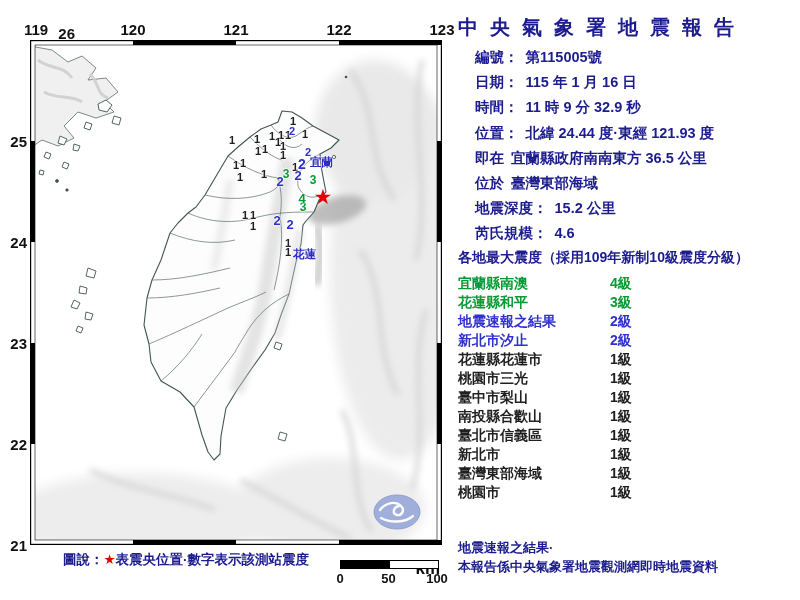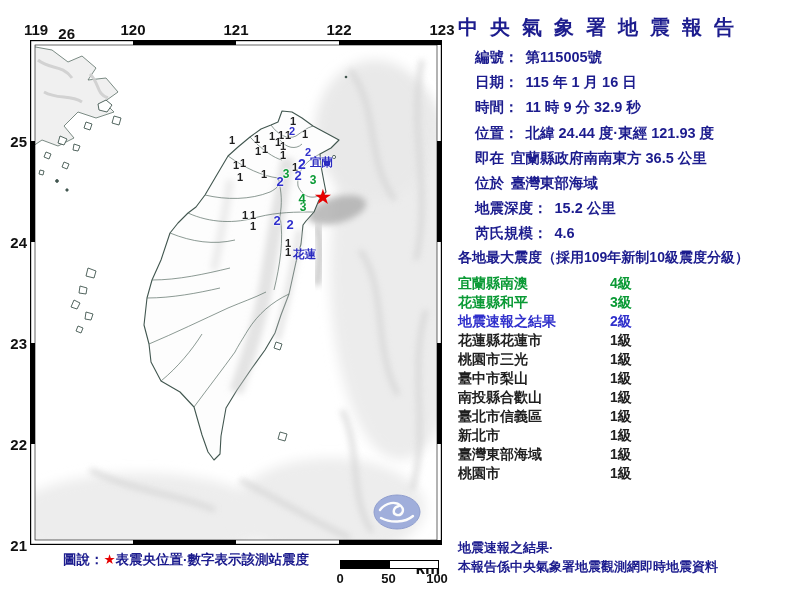--- a/index.html
+++ b/index.html
@@ -242,20 +242,21 @@
       <div class="rline"><span class="lab">即在</span><span>宜蘭縣政府南南東方 36.5 公里</span></div>
       <div class="rline"><span class="lab">位於</span><span>臺灣東部海域</span></div>
       <div class="rline"><span class="lab">地震深度：</span><span>15.2 公里</span></div>
       <div class="rline"><span class="lab">芮氏規模：</span><span>4.6</span></div>
     </div>
   <div id="intensity-header">各地最大震度（採用109年新制10級震度分級）</div>
   <div id="intensity-list">
       <div class="irow c-g"><span class="place">宜蘭縣南澳</span><span>4級</span></div>
       <div class="irow c-g"><span class="place">花蓮縣和平</span><span>3級</span></div>
       <div class="irow c-b"><span class="place">地震速報之結果</span><span>2級</span></div>
+      <div class="irow c-b"><span class="place">新北市汐止</span><span>2級</span></div>
       <div class="irow c-k"><span class="place">花蓮縣花蓮市</span><span>1級</span></div>
       <div class="irow c-k"><span class="place">桃園市三光</span><span>1級</span></div>
       <div class="irow c-k"><span class="place">臺中市梨山</span><span>1級</span></div>
       <div class="irow c-k"><span class="place">南投縣合歡山</span><span>1級</span></div>
       <div class="irow c-k"><span class="place">臺北市信義區</span><span>1級</span></div>
       <div class="irow c-k"><span class="place">新北市</span><span>1級</span></div>
       <div class="irow c-k"><span class="place">臺灣東部海域</span><span>1級</span></div>
       <div class="irow c-k"><span class="place">桃園市</span><span>1級</span></div>
     </div>
   <div id="footer">

